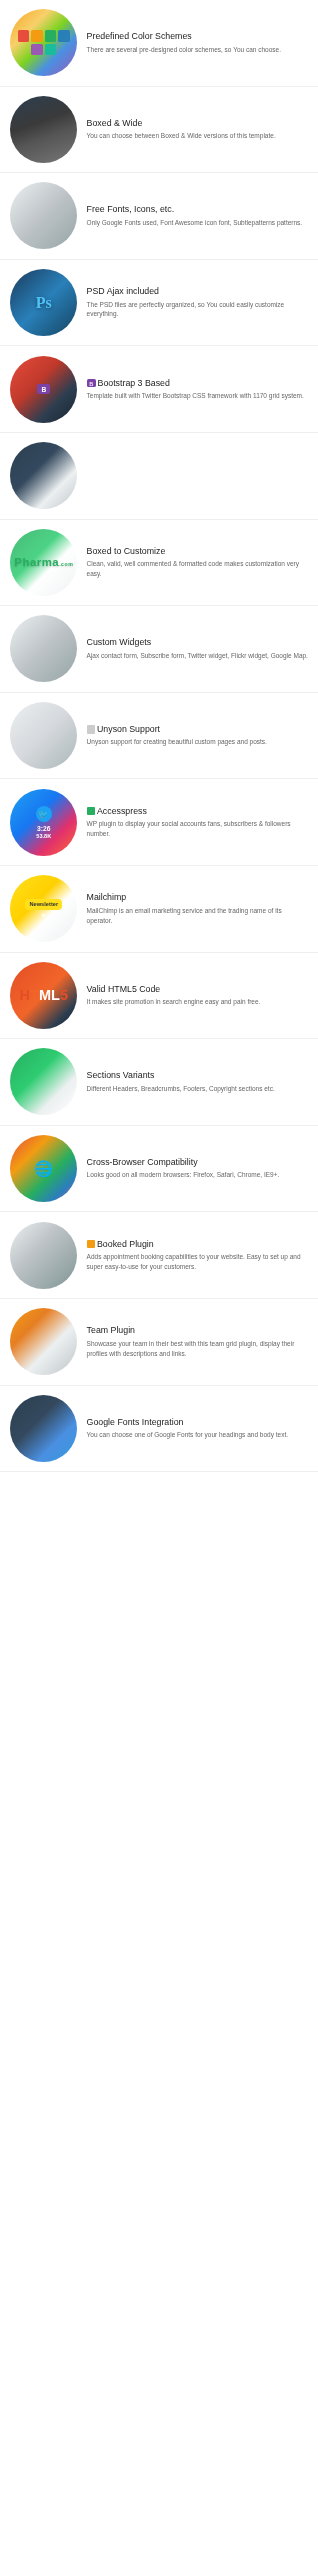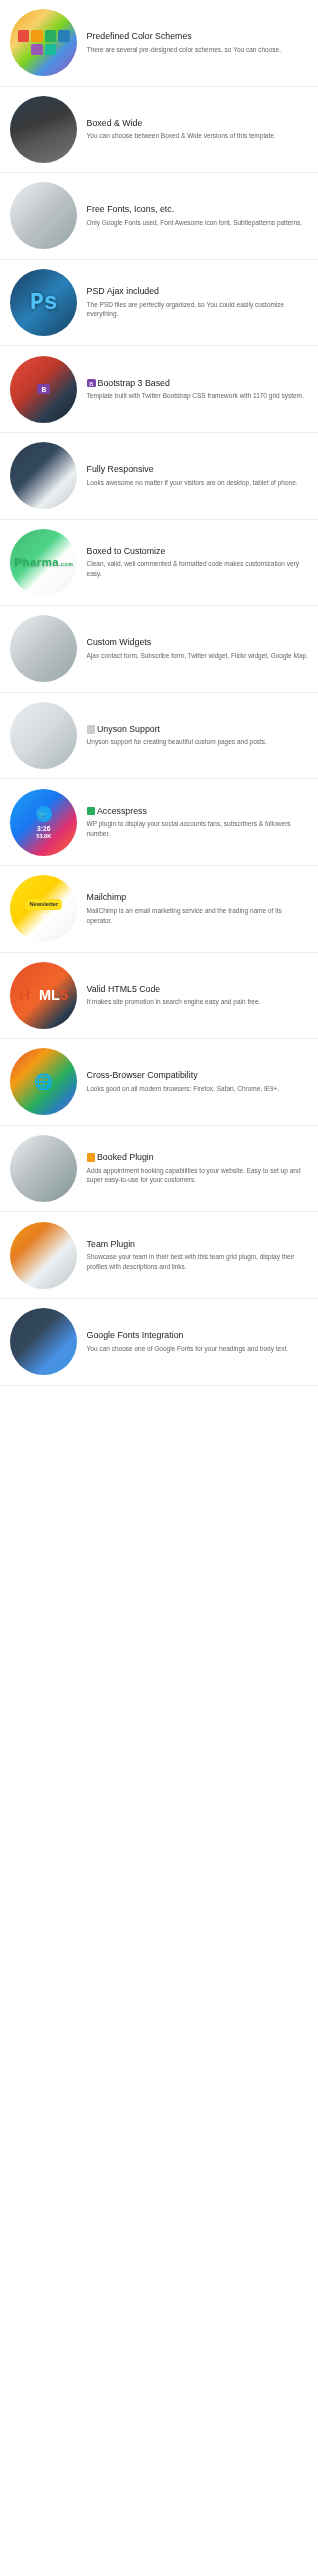--- a/index.html
+++ b/index.html
@@ -114,24 +114,24 @@
       flex-wrap: wrap;
       justify-content: center;
       padding: 5.2px;
     }
     .swatch {
       width: 11.4px;
       height: 11.4px;
       border-radius: 1.6px;
     }
     .photoshop-icon {
-      font-size: 23px;
+      font-size: 16px;
       font-weight: 900;
       color: #4fc3f7;
-      font-family: Liberation Mono, monospace;
+      font-family: Liberation Serif, serif;
       text-shadow: 0 1px 4.1px rgba(0,0,0,0.5);
     }
     .bootstrap-badge {
       background: #7b42a7;
       color: white;
       padding: 1px 3.1px;
       border-radius: 2.1px;
       font-size: 5.7px;
       margin-right: 1.6px;
     }
@@ -202,24 +202,20 @@
       </div>
       <div class="feature-content">
     <div class="feature-title"><span class="bootstrap-badge" style="background:#7b42a7;color:white;padding:0.5px 2.6px;border-radius:1.6px;font-size:6.2px;">B</span>Bootstrap 3 Based</div>
     <div class="feature-desc">Template built with Twitter Bootstrap CSS framework with 1170 grid system.</div>
   </div>
     </div>
     <div class="feature-item">
       <div class="feature-image img-responsive">
         <div class="circle-inner"></div>
       </div>
-      <div class="feature-content">
-    <div class="feature-title">Fully Responsive</div>
-    <div class="feature-desc">Looks awesome no matter if your visitors are on desktop, tablet of phone.</div>
-  </div>
     </div>
     <div class="feature-item">
       <div class="feature-image img-customize">
         <div class="circle-inner" style="background:rgba(255,255,255,0.15);">
       <span style="color:#27ae60;font-size:11.4px;font-weight:900;letter-spacing:0.5px;text-shadow:0 0.5px 2.1px rgba(0,0,0,0.2);">Pharma<span style="color:#27ae60;font-size:5.2px;">.com</span></span>
     </div>
       </div>
       <div class="feature-content">
     <div class="feature-title">Boxed to Customize</div>
     <div class="feature-desc">Clean, valid, well commented &amp; formatted code makes customization very easy.</div>
@@ -274,20 +270,29 @@
         <div class="circle-inner" style="flex-direction:column;">
       <div style="font-size:14.5px;font-weight:900;color:white;"><span style="color:#e44d26;">H</span><span style="color:#f16529;">T</span><span style="color:#fff;">ML</span><span style="color:#e44d26;">5</span></div>
     </div>
       </div>
       <div class="feature-content">
     <div class="feature-title">Valid HTML5 Code</div>
     <div class="feature-desc">It makes site promotion in search engine easy and pain free.</div>
   </div>
     </div>
     <div class="feature-item">
+      <div class="feature-image img-sections">
+        <div class="circle-inner"></div>
+      </div>
+      <div class="feature-content">
+    <div class="feature-title">Sections Variants</div>
+    <div class="feature-desc">Different Headers, Breadcrumbs, Footers, Copyright sections etc.</div>
+  </div>
+    </div>
+    <div class="feature-item">
       <div class="feature-image img-crossbrowser">
         <div class="circle-inner" style="flex-direction:column;gap:1.6px;">
       <div style="font-size:15.5px;">🌐</div>
     </div>
       </div>
       <div class="feature-content">
     <div class="feature-title">Cross-Browser Compatibility</div>
     <div class="feature-desc">Looks good on all modern browsers: Firefox, Safari, Chrome, IE9+.</div>
   </div>
     </div>

